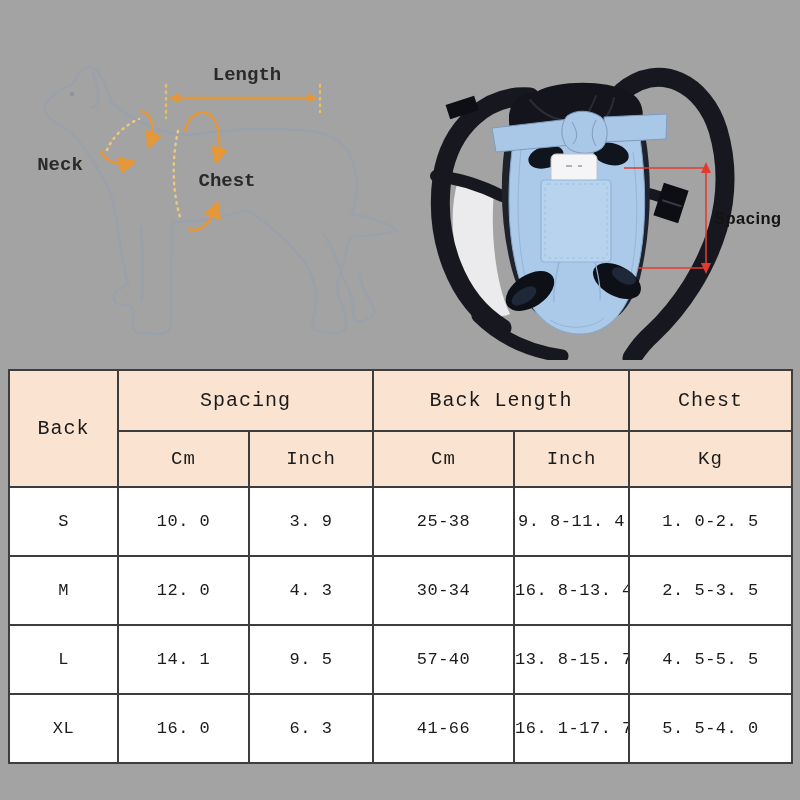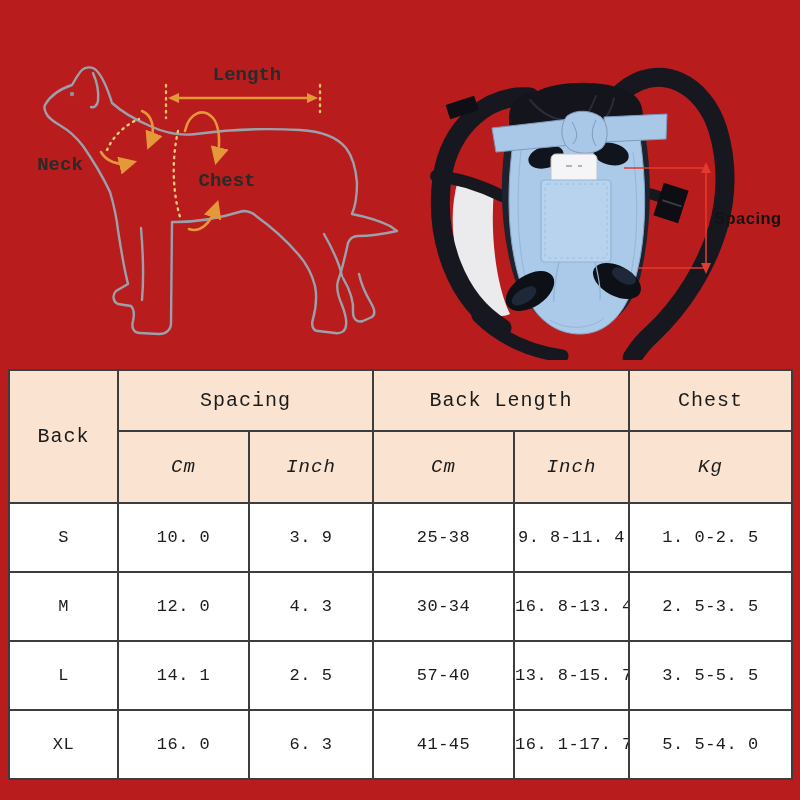--- a/index.html
+++ b/index.html
@@ -1,29 +1,29 @@
 <!DOCTYPE html>
 <html><head>
 <meta charset="utf-8">
 <style>
   html,body{margin:0;padding:0;background:#ffffff;}
-  .stage{position:relative;width:800px;height:800px;background:#b91c1c;overflow:hidden;
+  .stage{position:relative;width:800px;height:800px;background:#a3a3a3;overflow:hidden;
          font-family:"Liberation Sans",sans-serif;}
   .fig{position:absolute;top:0;}
   #dog-fig{left:0;}
   #pack-fig{left:400px;}
 
   .size-table{position:absolute;left:8px;top:369px;width:783px;
     border-collapse:collapse;table-layout:fixed;background:#ffffff;
     font-family:"Liberation Mono","DejaVu Sans Mono",monospace;color:#1b1b1b;}
   .size-table th,.size-table td{border:2px solid #3d3d3d;text-align:center;
     vertical-align:middle;font-weight:400;padding:0;overflow:hidden;white-space:nowrap;}
   .size-table thead th{background:#fae4d1;font-size:20px;letter-spacing:1px;}
   .size-table thead tr.hr1{height:61px;}
-  .size-table thead tr.hr2{height:72px;font-style:italic;}
+  .size-table thead tr.hr2{height:56px;}
   .size-table thead tr.hr2 th{font-size:19px;}
   .size-table tbody tr{height:69px;}
   .size-table tbody td{font-size:17px;letter-spacing:.5px;}
 
   text.diag-label{font-family:"Liberation Mono","DejaVu Sans Mono",monospace;
     font-weight:700;font-size:19px;fill:#2a2a2a;}
   text.photo-label{font-family:"Liberation Sans",sans-serif;
     font-weight:700;font-size:16.5px;fill:#131313;letter-spacing:.5px;}
 </style>
 </head>
@@ -196,28 +196,28 @@
         <td>M</td>
         <td>12. 0</td>
         <td>4. 3</td>
         <td>30-34</td>
         <td>16. 8-13. 4</td>
         <td>2. 5-3. 5</td>
       </tr>
       <tr>
         <td>L</td>
         <td>14. 1</td>
-        <td>2. 5</td>
+        <td>9. 5</td>
         <td>57-40</td>
         <td>13. 8-15. 7</td>
-        <td>3. 5-5. 5</td>
+        <td>4. 5-5. 5</td>
       </tr>
       <tr>
         <td>XL</td>
         <td>16. 0</td>
         <td>6. 3</td>
-        <td>41-45</td>
+        <td>41-66</td>
         <td>16. 1-17. 7</td>
         <td>5. 5-4. 0</td>
       </tr>
     </tbody>
   </table>
 </div>
 
 </body></html>

